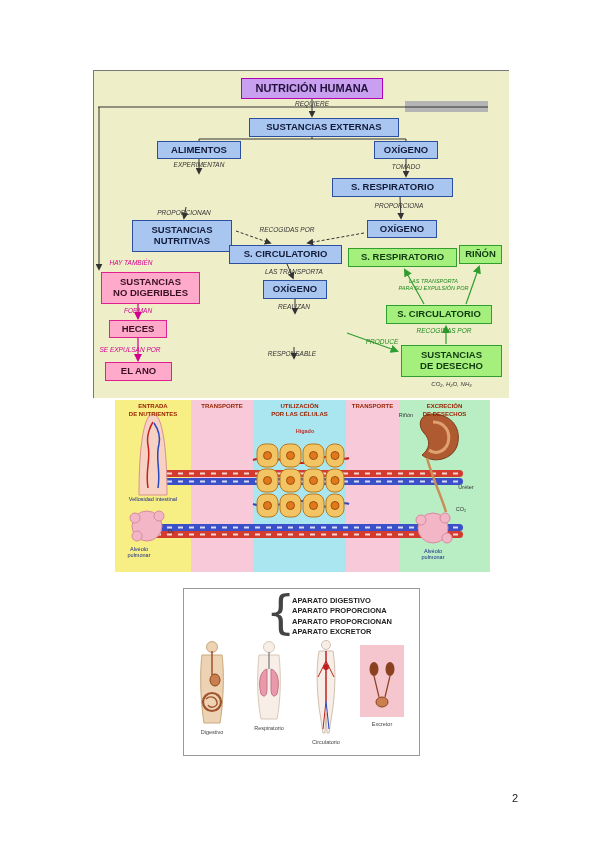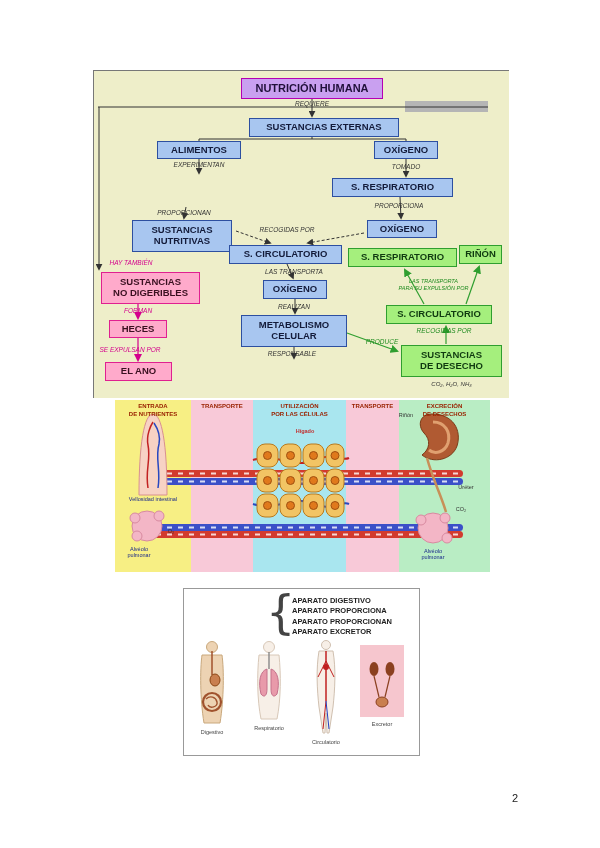--- a/index.html
+++ b/index.html
@@ -99,22 +99,20 @@
     <div class="box blue fs10" style="left:38px;top:149px;width:100px;height:32px">SUSTANCIAS
 NUTRITIVAS</div>
     <div class="box blue fs10" style="left:273px;top:149px;width:70px;height:18px">OXÍGENO</div>
     <div class="box blue fs10" style="left:135px;top:174px;width:113px;height:19px">S. CIRCULATORIO</div>
     <div class="box green fs10" style="left:254px;top:177px;width:109px;height:19px">S. RESPIRATORIO</div>
     <div class="box green fs10" style="left:365px;top:174px;width:43px;height:19px">RIÑÓN</div>
     <div class="box pink fs10" style="left:7px;top:201px;width:99px;height:32px">SUSTANCIAS
 NO DIGERIBLES</div>
     <div class="box blue fs10" style="left:169px;top:209px;width:64px;height:19px">OXÍGENO</div>
     <div class="box pink fs10" style="left:15px;top:249px;width:58px;height:18px">HECES</div>
-    <div class="box blue fs10" style="left:147px;top:244px;width:106px;height:32px">METABOLISMO
-CELULAR</div>
     <div class="box green fs10" style="left:292px;top:234px;width:106px;height:19px">S. CIRCULATORIO</div>
     <div class="box pink fs10" style="left:11px;top:291px;width:67px;height:19px">EL ANO</div>
     <div class="box green fs10" style="left:307px;top:274px;width:101px;height:32px">SUSTANCIAS
 DE DESECHO</div>
 
     <div class="clabel" style="left:188px;top:29px;width:60px">REQUIERE</div>
     <div class="clabel" style="left:70px;top:90px;width:70px">EXPERIMENTAN</div>
     <div class="clabel" style="left:282px;top:92px;width:60px">TOMADO</div>
     <div class="clabel" style="left:50px;top:138px;width:80px">PROPORCIONAN</div>
     <div class="clabel" style="left:265px;top:131px;width:80px">PROPORCIONA</div>

